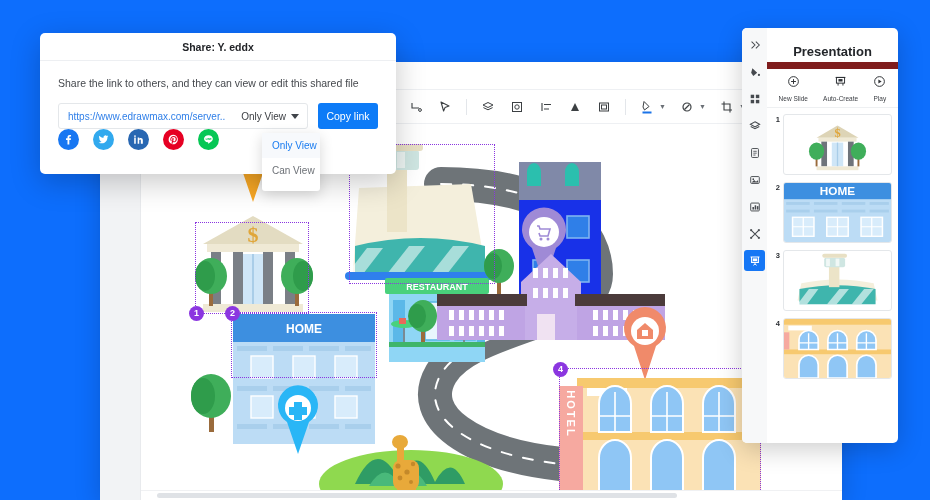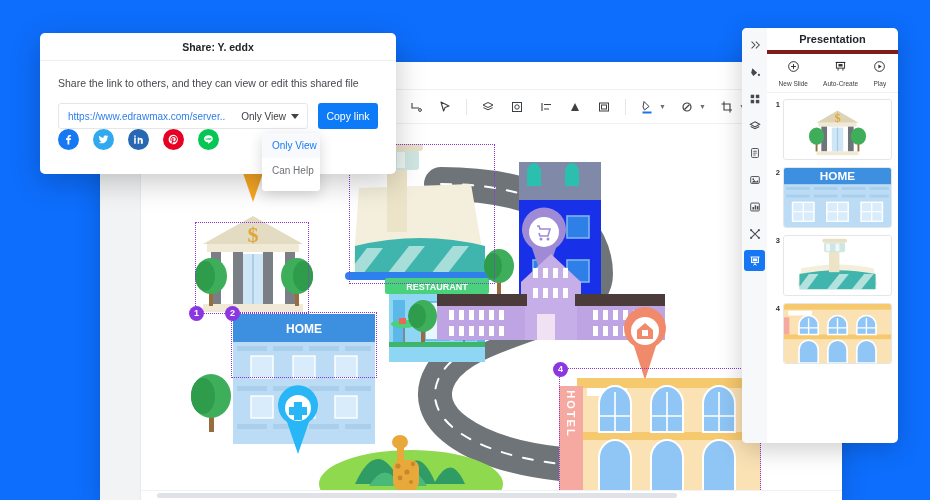--- a/index.html
+++ b/index.html
@@ -296,24 +296,25 @@
     cursor: pointer;
     flex: none;
   }
   .rail-btn.active { background: #1677f5; color: #ffffff; }
   .pres-main { flex: 1; display: flex; flex-direction: column; min-width: 0; }
   .pres-title {
     height: 22px;
     display: flex;
     align-items: center;
     justify-content: center;
-    font-size: 11px;
+    font-size: 13px;
     font-weight: bold;
     color: #23262a;
-    border-bottom: 4px solid #7f1d1d;
+    border-bottom: 7px solid #7f1d1d;
+    margin-top: 12px;
   }
   .pres-actions {
     height: 38px;
     display: flex;
     align-items: center;
     justify-content: space-around;
     border-bottom: 1px solid #eef0f2;
     padding: 0 4px;
   }
   .pres-action {
@@ -737,21 +738,21 @@
         <span class="link-url" title="https://www.edrawmax.com/server..">https://www.edrawmax.com/server..</span>
         <span class="perm-select">
           <span class="perm-label">Only View</span>
           <span class="perm-caret"></span>
         </span>
       </div>
       <button class="copy-btn">Copy link</button>
 
       <div class="perm-menu">
         <div class="perm-item active">Only View</div>
-        <div class="perm-item idle">Can Help</div>
+        <div class="perm-item idle">Can View</div>
       </div>
     </div>
 
 
     <div class="socials">
       <span class="soc" style="background:#1877f2">
         <svg width="13" height="13" viewBox="0 0 24 24" fill="#fff">
             <path d="M13.5 21v-8h2.7l.4-3.1h-3.1V7.9c0-.9.25-1.5 1.55-1.5H16.7V3.6c-.3-.04-1.3-.13-2.46-.13-2.43 0-4.1 1.48-4.1 4.2v2.22H7.4V13h2.74v8z"></path>
           </svg>
       </span>

